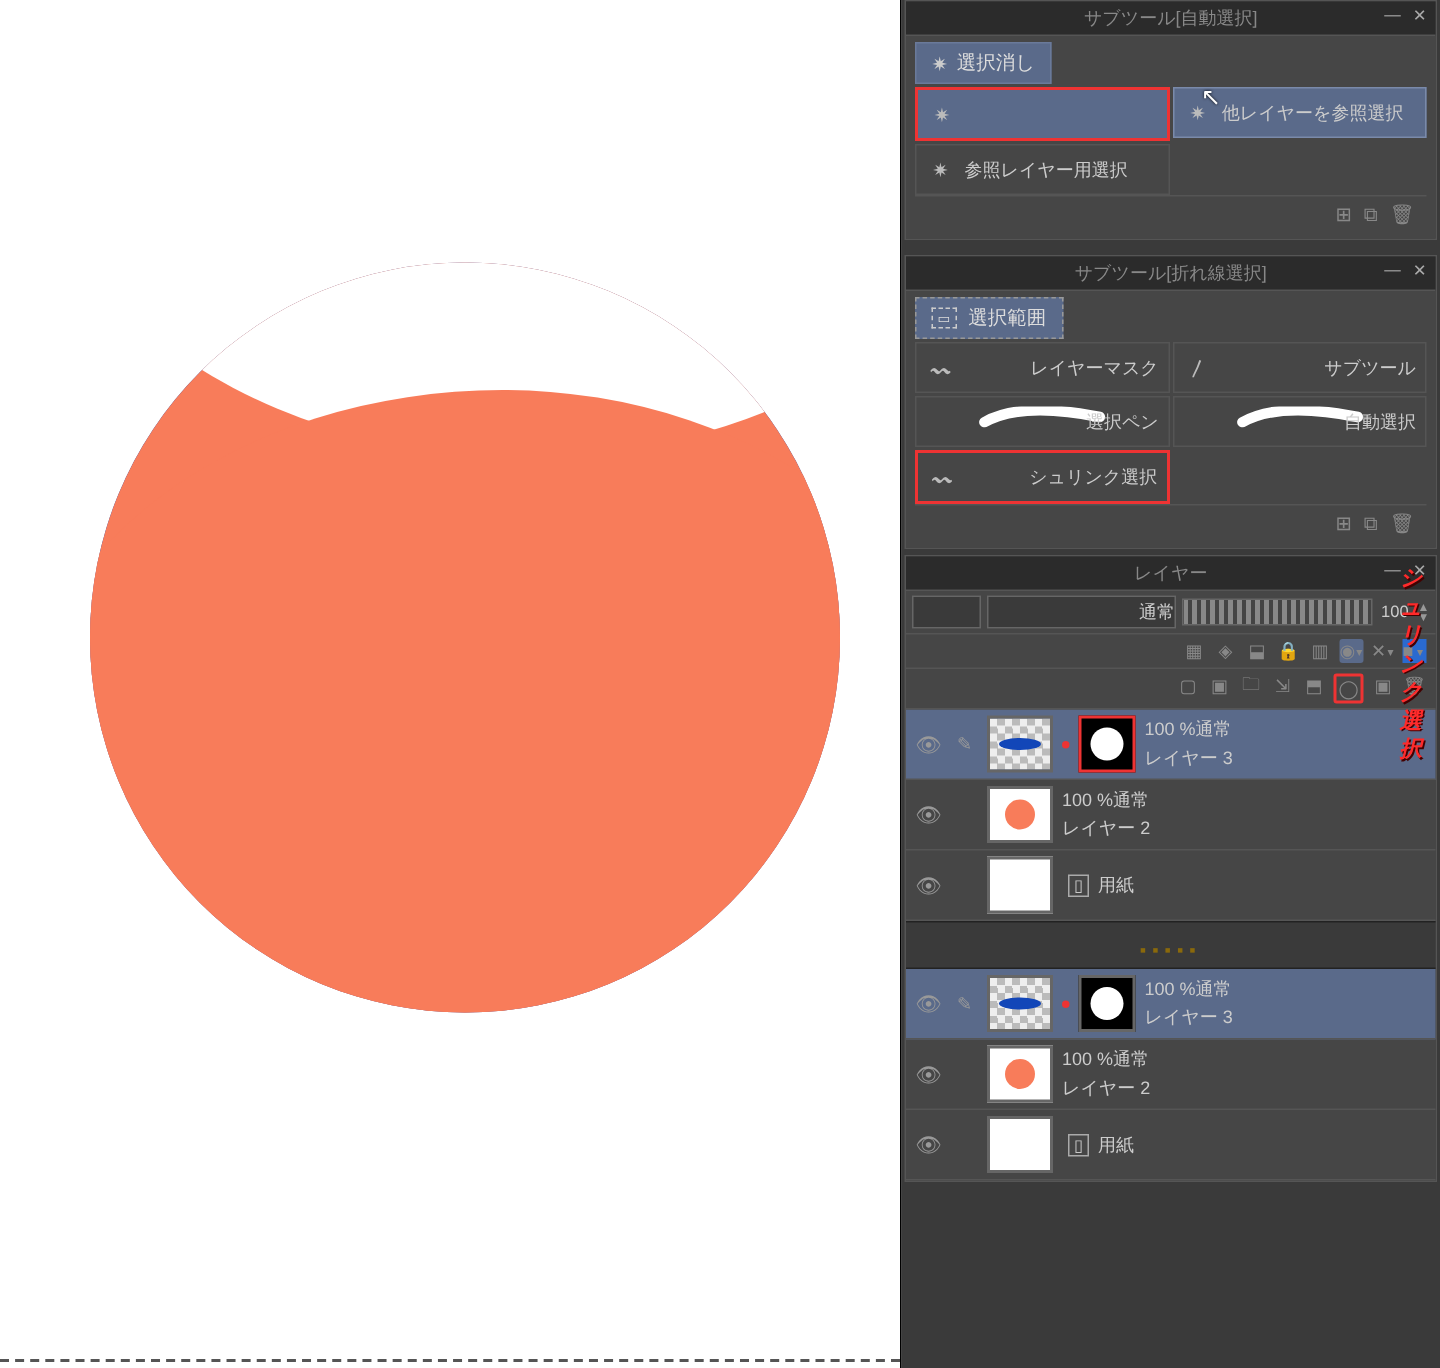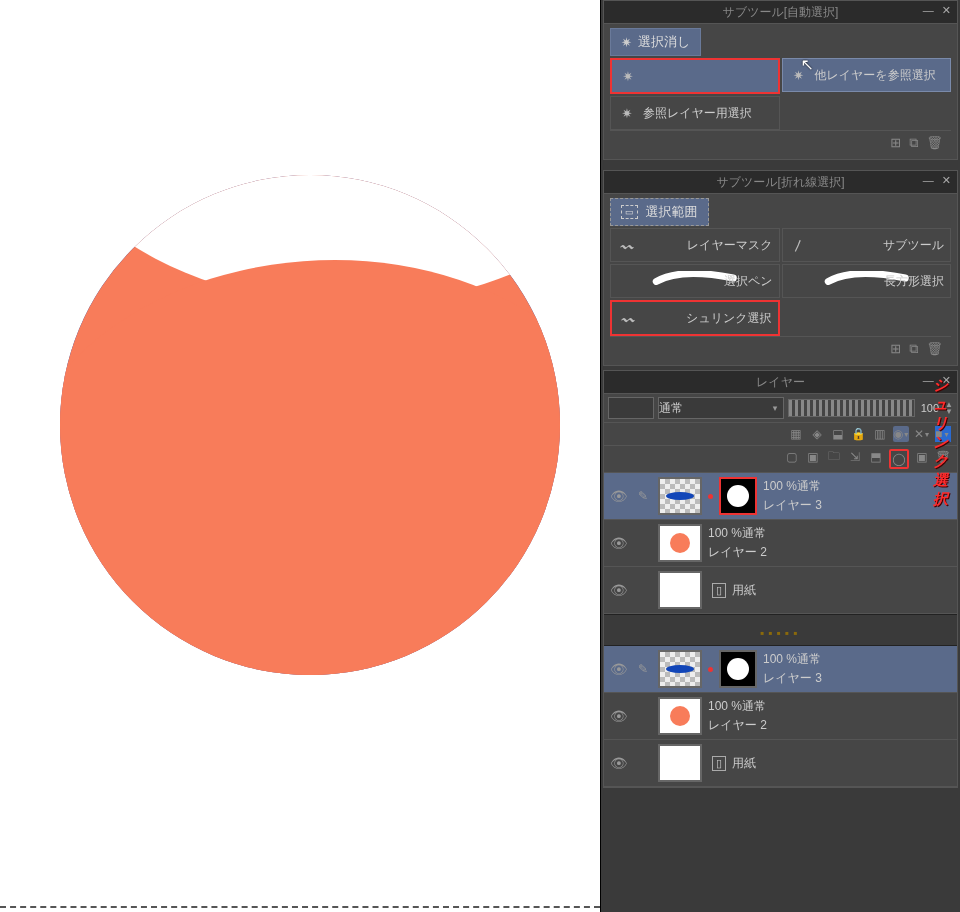--- a/index.html
+++ b/index.html
@@ -28,21 +28,21 @@
 .tool-btn .icon{width:20px;display:inline-flex;justify-content:center;font-size:13px;color:#bbb}
 .tool-btn.brush{overflow:hidden}
 .brush-swish{position:absolute;left:10px;right:10px;top:6px;height:14px}
 .brush-swish svg{width:100%;height:100%}
 .brush-swish + span{position:relative;z-index:2;margin-left:auto}
 .toolbar-icons{display:flex;justify-content:flex-end;gap:8px;padding:4px 8px;color:#888;border-top:1px solid #555}
 .toolbar-icons span{font-size:13px}
 
 .layer-top-row{display:flex;align-items:center;gap:4px;padding:3px 4px;border-bottom:1px solid #555}
 .blend-select{flex:0 0 44px;height:20px;border:1px solid #666;background:#3a3a3a}
-.blend-label{flex:1;display:flex;align-items:center;justify-content:flex-start;height:20px;border:1px solid #666;background:#3a3a3a;color:#ccc;font-size:12px;position:relative}
+.blend-label{flex:1;display:flex;align-items:center;justify-content:flex-end;height:20px;border:1px solid #666;background:#3a3a3a;color:#ccc;font-size:12px;position:relative}
 .blend-label::after{content:"▾";position:absolute;right:6px;color:#999;font-size:9px}
 .opacity-track{flex:1;height:16px;background:repeating-linear-gradient(90deg,#888 0 3px,#444 3px 6px);border:1px solid #666}
 .opacity-val{color:#ccc;padding:0 2px;font-size:11px}
 .layer-icon-row{display:flex;justify-content:flex-end;gap:5px;padding:3px 6px;color:#888;font-size:12px;border-bottom:1px solid #555}
 .layer-icon-row span{display:inline-flex;width:16px;height:16px;align-items:center;justify-content:center}
 .layer-icon-row .mask-ico{border:2px solid #e33;border-radius:2px;width:16px;height:16px}
 .mask-annot{color:#ff2a2a;font-style:italic;font-weight:bold;font-size:15px;text-shadow:1px 1px 0 #400}
 .layer-list{}
 .layer-item{display:flex;align-items:center;gap:6px;padding:4px 6px;border-bottom:1px solid #555}
 .layer-item.sel{background:#5a6a8a}
@@ -149,21 +149,21 @@
         <div class="tool-btn brush">
           <div class="brush-swish"><svg viewBox="0 0 120 20">
                 <path d="M5 15 Q40 -5 115 10" stroke="#fff" stroke-width="10" fill="none" stroke-linecap="round"></path>
               </svg></div>
           <span style="margin-left:auto">選択ペン</span>
         </div>
         <div class="tool-btn brush">
           <div class="brush-swish"><svg viewBox="0 0 120 20">
                 <path d="M5 15 Q40 -5 115 10" stroke="#fff" stroke-width="10" fill="none" stroke-linecap="round"></path>
               </svg></div>
-          <span style="margin-left:auto">長方形選択</span>
+          <span style="margin-left:auto">自動選択</span>
         </div>
         <div class="tool-btn highlight">
           <span class="icon">〰</span>
           <span style="margin-left:auto">シュリンク選択</span>
         </div>
         <div></div>
       </div>
       <div class="toolbar-icons">
         <span>⊞</span>
         <span>⧉</span>

